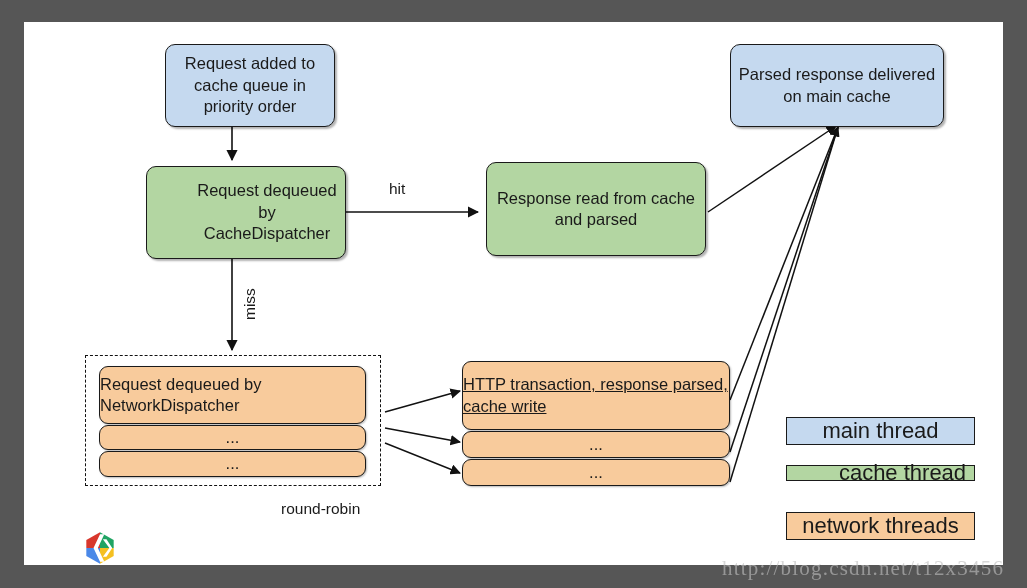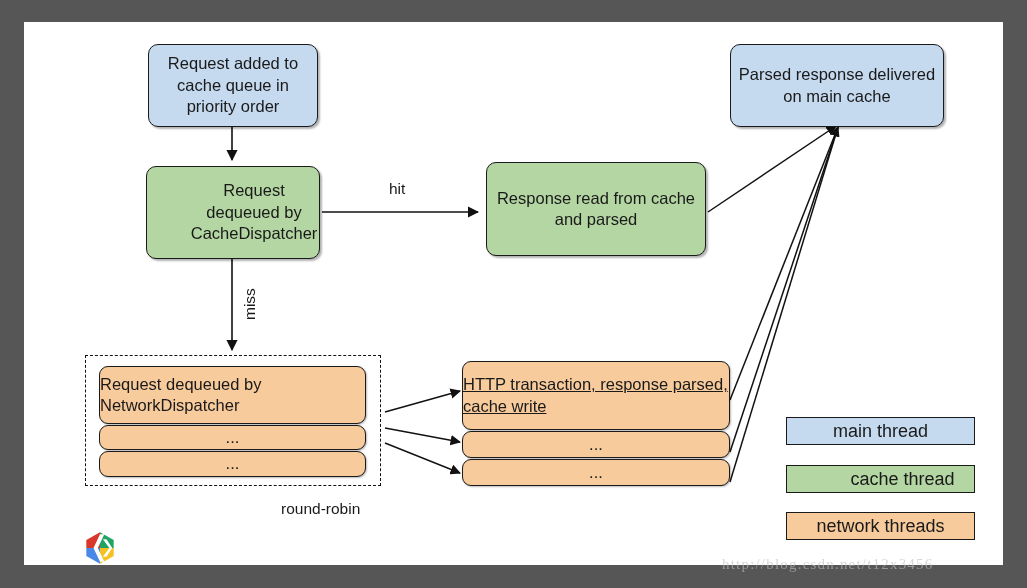--- a/index.html
+++ b/index.html
@@ -90,41 +90,41 @@
     font-size: 15.5px;
   }
   
   .legend-item {
     position: absolute;
     box-sizing: border-box;
     border: 1px solid #1a1a1a;
     display: flex;
     align-items: center;
     justify-content: center;
-    font-size: 18px;
+    font-size: 22px;
     color: #1a1a1a;
     background: #fff;
   }
   .legend-item.main  { background: #c5d9ef; }
   .legend-item.cache { background: #b3d6a2; }
   .legend-item.net   { background: #f8cb9c; }
 
   #logo {
     position: absolute;
     left: 82px;
     top: 530px;
     width: 36px;
     height: 36px;
   }
   #watermark {
     position: absolute;
     left: 722px;
     top: 556px;
     font-family: "Liberation Serif", serif;
-    font-size: 15px;
+    font-size: 21px;
     letter-spacing: 1.2px;
     color: rgba(190,190,190,0.62);
     white-space: nowrap;
   }
 </style>
 </head>
 <body>
 
 <div id="canvas">
 
@@ -147,23 +147,23 @@
 
     <line x1="385" y1="412" x2="460" y2="391" stroke="#111" stroke-width="1.5" marker-end="url(#arrow)"></line>
     <line x1="385" y1="428" x2="460" y2="442" stroke="#111" stroke-width="1.5" marker-end="url(#arrow)"></line>
     <line x1="385" y1="443" x2="460" y2="473" stroke="#111" stroke-width="1.5" marker-end="url(#arrow)"></line>
 
     <line x1="730" y1="400" x2="838" y2="127" stroke="#111" stroke-width="1.5" marker-end="url(#arrow)"></line>
     <line x1="730" y1="452" x2="838" y2="127" stroke="#111" stroke-width="1.5"></line>
     <line x1="730" y1="482" x2="838" y2="127" stroke="#111" stroke-width="1.5"></line>
   </svg>
 
-  <div class="node main" style="left:148px; top:44px; width:170px; height:83px;">Request added to cache queue in priority order</div>
-
-  <div class="node cache" style="left:146px; top:166px; width:174px; height:93px;padding-left:48px;">Request dequeued by CacheDispatcher</div>
+  <div class="node main" style="left:165px; top:44px; width:170px; height:83px;">Request added to cache queue in priority order</div>
+
+  <div class="node cache" style="left:146px; top:166px; width:200px; height:93px;padding-left:48px;">Request dequeued by CacheDispatcher</div>
 
   <div class="node cache" style="left:486px; top:162px; width:220px; height:94px;">Response read from cache and parsed</div>
 
   <div class="node main" style="left:730px; top:44px; width:214px; height:83px;">Parsed response delivered on main cache</div>
 
   <div class="dashgroup" style="left:85px; top:355px; width:296px; height:131px;"></div>
 
   <div class="qitem" style="left:99px; top:366px; width:267px; height:58px;">Request dequeued by NetworkDispatcher</div>
 
   <div class="qitem" style="left:99px; top:425px; width:267px; height:25px;">...</div>
@@ -177,21 +177,21 @@
   <div class="qitem" style="left:462px; top:459px; width:268px; height:27px;">...</div>
 
   <div class="edge-label" style="left:389px; top:180px;">hit</div>
 
   <div class="edge-label vertical" style="left:241px; top:320px;">miss</div>
 
   <div class="edge-label italic" style="left:281px; top:500px;">round-robin</div>
 
   <div class="legend-item main" style="left:786px; top:417px; width:189px; height:28px;">main thread</div>
 
-  <div class="legend-item cache" style="left:786px; top:465px; width:189px; height:28px;padding-left:44px;">cache thread</div>
+  <div class="legend-item cache" style="left:786px; top:465px; width:189px; height:16px;padding-left:44px;">cache thread</div>
 
   <div class="legend-item net" style="left:786px; top:512px; width:189px; height:28px;text-align:right;">network threads</div>
 
   <svg id="logo" viewBox="0 0 100 100">
 
     <path d="M50 6 L88 28 L88 50 L50 50 Z" fill="#1fa463"></path>
     <path d="M88 50 L88 72 L50 94 L50 50 Z" fill="#f5c020"></path>
     <path d="M50 94 L12 72 L12 50 L50 50 Z" fill="#4a88e8"></path>
     <path d="M12 50 L12 28 L50 6 L50 50 Z" fill="#d8372c"></path>
 

